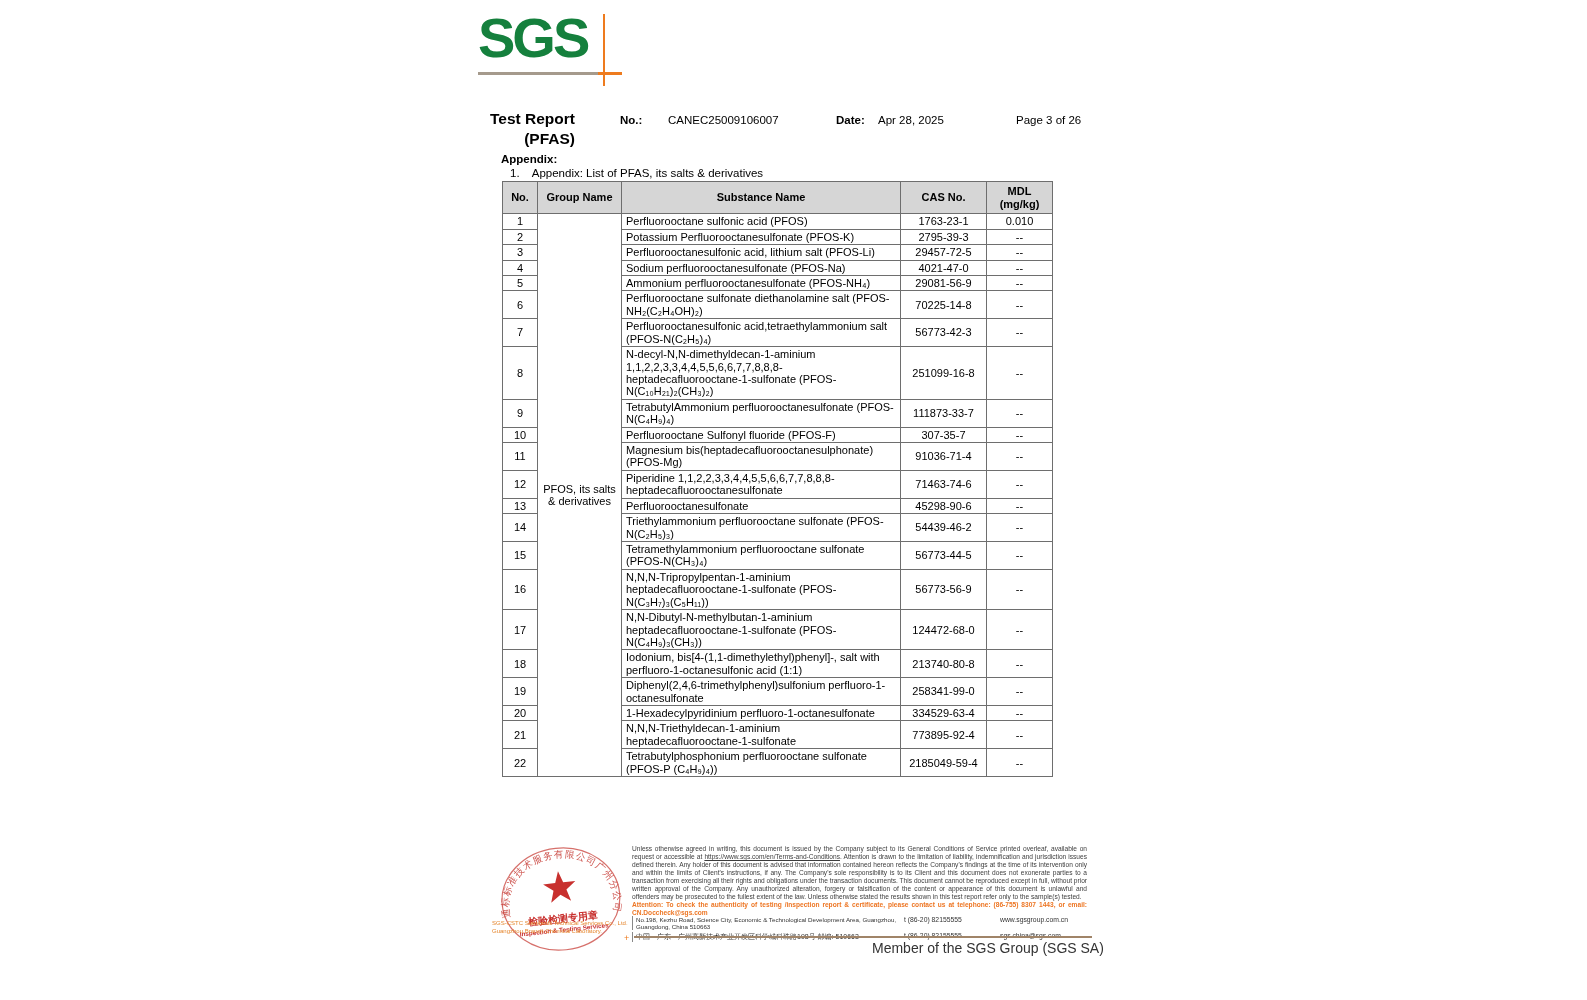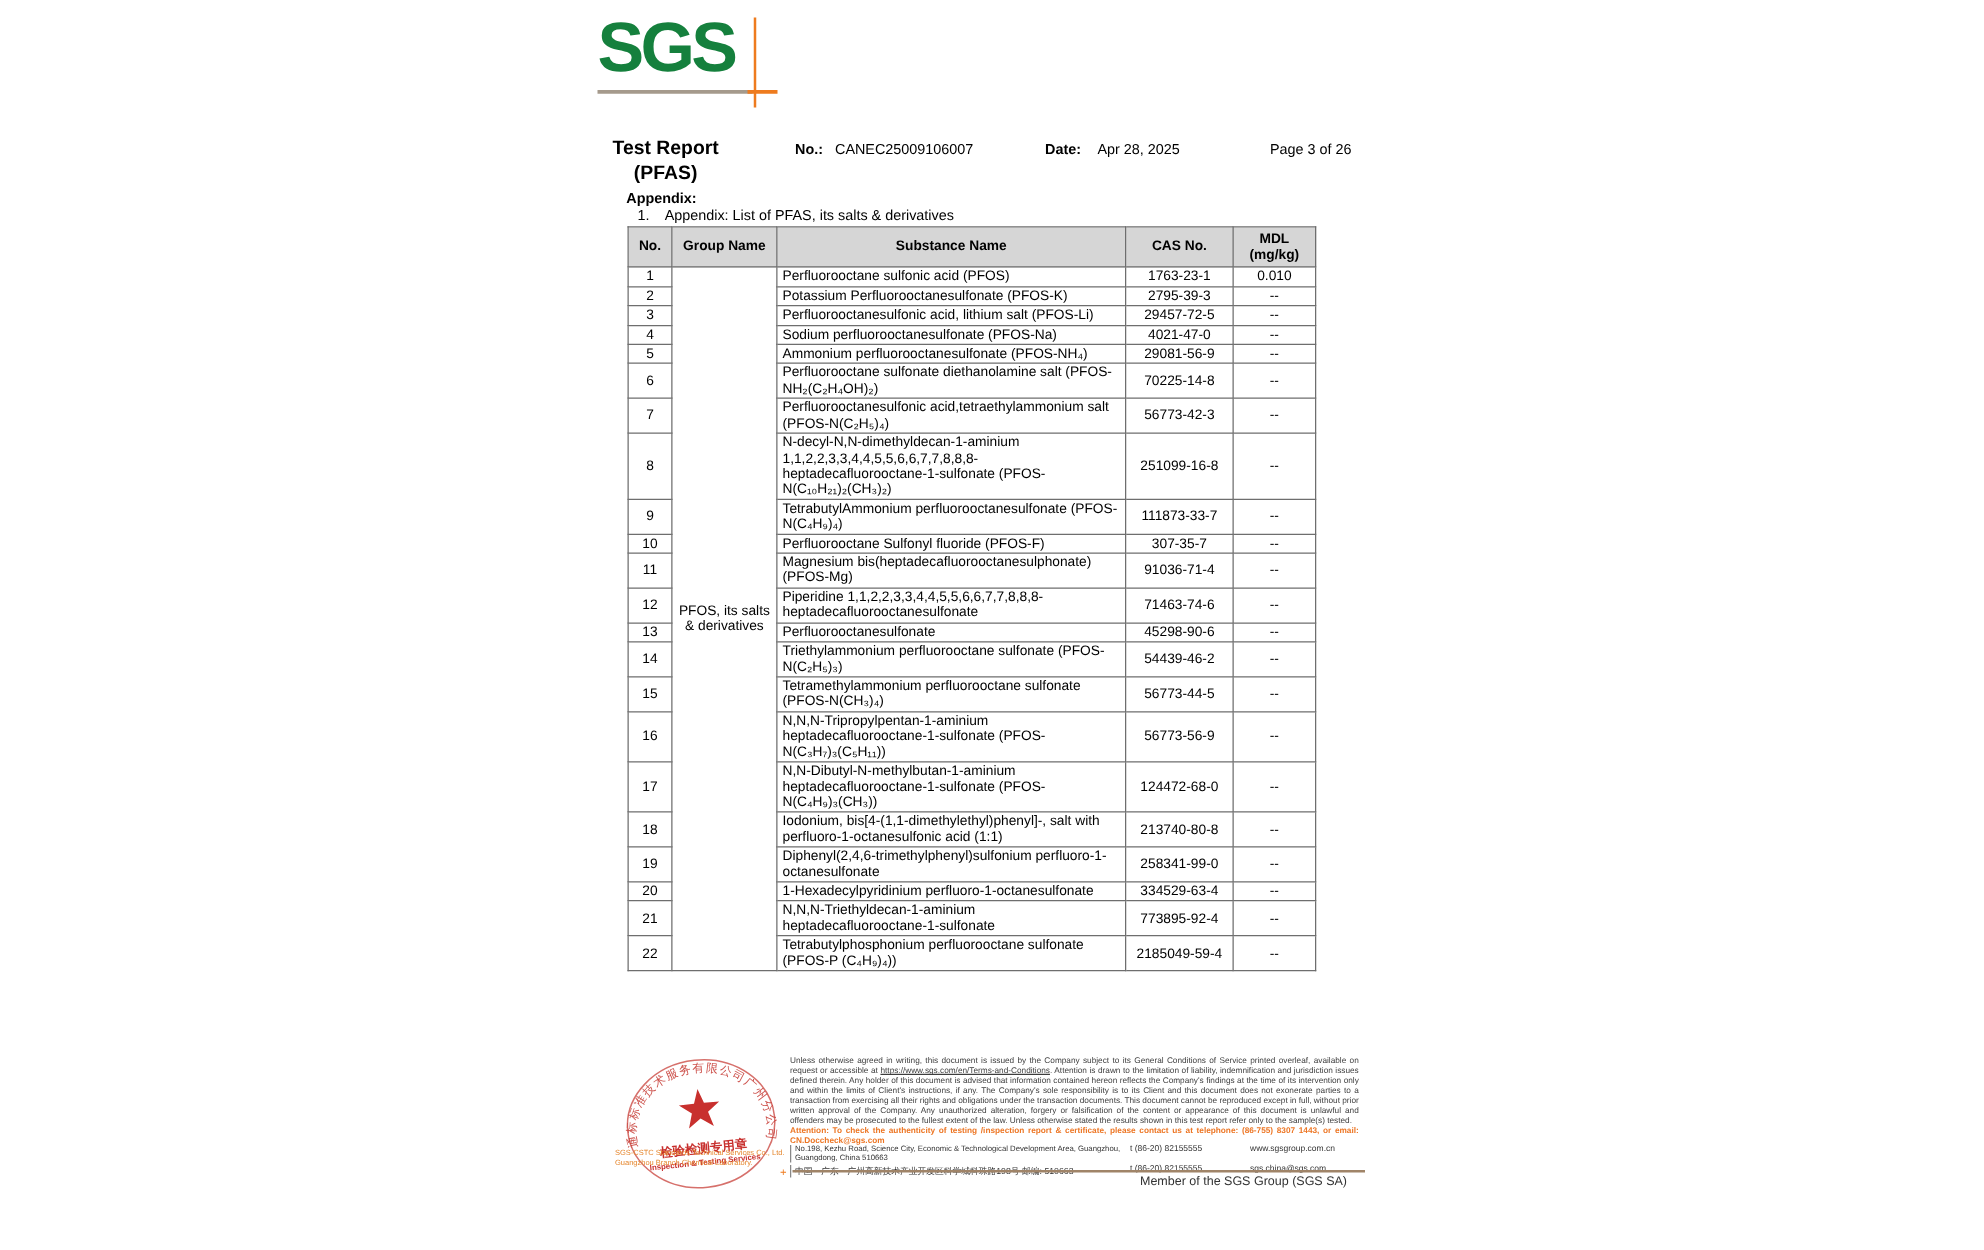--- a/index.html
+++ b/index.html
@@ -7,21 +7,21 @@
   body { font-family:"Liberation Sans","DejaVu Sans",sans-serif; color:#000; position:relative; }
 
   
   .logo-text { position:absolute; left:478px; top:10px; font-size:56px; font-weight:bold; color:#15803d; letter-spacing:-3px; line-height:1; }
   .logo-underline { position:absolute; left:478px; top:72px; width:124px; height:3px; background:#a59a8c; }
   .logo-vline { position:absolute; left:603px; top:14px; width:2px; height:72px; background:#ee7b1e; }
   .logo-hline-orange { position:absolute; left:598px; top:72px; width:24px; height:3px; background:#ee7b1e; }
 
   
   .title { position:absolute; left:474px; top:109px; font-size:15.5px; font-weight:bold; line-height:1.3;margin-left:16px; }
-  .title .t2 { text-align:center; }
+  .title .t2 { text-align:right; }
   .meta { position:absolute; top:114px; font-size:11.5px; white-space:nowrap; }
   .bold { font-weight:bold; }
 
   
   .appendix-heading { position:absolute; left:501px; top:153px; font-size:11.5px; font-weight:bold; }
   .appendix-line { position:absolute; left:510px; top:167px; font-size:11.5px; white-space:pre; }
 
   
   table.subs { position:absolute; left:502px; top:181px; border-collapse:collapse; table-layout:fixed; width:550px; font-size:11px; }
   table.subs th, table.subs td { border:1px solid #6e6e6e; vertical-align:middle; }
@@ -35,40 +35,40 @@
   .disclaimer { position:absolute; left:632px; top:845px; width:455px; font-size:6.6px; line-height:1.22; color:#3d3d3d; text-align:justify; }
   .disclaimer .link { text-decoration:underline; }
   .attention { color:#ed7624; font-weight:bold; }
   .addr-block { position:absolute; left:632px; top:916px; width:458px; }
   .addr-row { display:flex; align-items:flex-start; margin-bottom:2px; color:#333; }
   .addr-text { width:272px; border-left:1px solid #888; padding-left:3px; font-size:6.2px; }
   .addr-text.cn { font-size:7px; }
   .addr-tel { width:96px; font-size:6.8px; }
   .addr-web { width:88px; font-size:6.8px; }
   .footer-rule { position:absolute; left:634px; top:936px; width:458px; height:2px; background:#a08468; }
-  .member { position:absolute; left:868px; top:940px; font-size:10px; color:#333;padding-left:44px; }
+  .member { position:absolute; left:828px; top:940px; font-size:14px; color:#333;padding-left:44px; }
   .reg-cross { position:absolute; left:624px; top:933px; font-size:9px; color:#ee7b1e; }
 
   
   .stamp { position:absolute; left:497px; top:846px; width:128px; height:112px; }
   .stamp-company { position:absolute; left:492px; top:920px; width:146px; font-size:6px; line-height:1.25; color:#e5862d; }
 </style>
 </head>
 <body>
 
 <div class="logo-text">SGS</div>
 <div class="logo-underline"></div>
 <div class="logo-vline"></div>
 <div class="logo-hline-orange"></div>
 
 <div class="title">
   <div class="t1">Test Report</div>
   <div class="t2">(PFAS)</div>
 </div>
-<span class="meta bold" style="left:636px">No.:</span>
+<span class="meta bold" style="left:620px">No.:</span>
 <span class="meta" style="left:668px">CANEC25009106007</span>
 <span class="meta bold" style="left:836px">Date:</span>
 <span class="meta" style="left:878px">Apr 28, 2025</span>
 <span class="meta" style="left:1016px">Page 3 of 26</span>
 
 <div class="appendix-heading">Appendix:</div>
 <div class="appendix-line">1.    Appendix: List of PFAS, its salts &amp; derivatives</div>
 
 <table class="subs">
   <colgroup>

